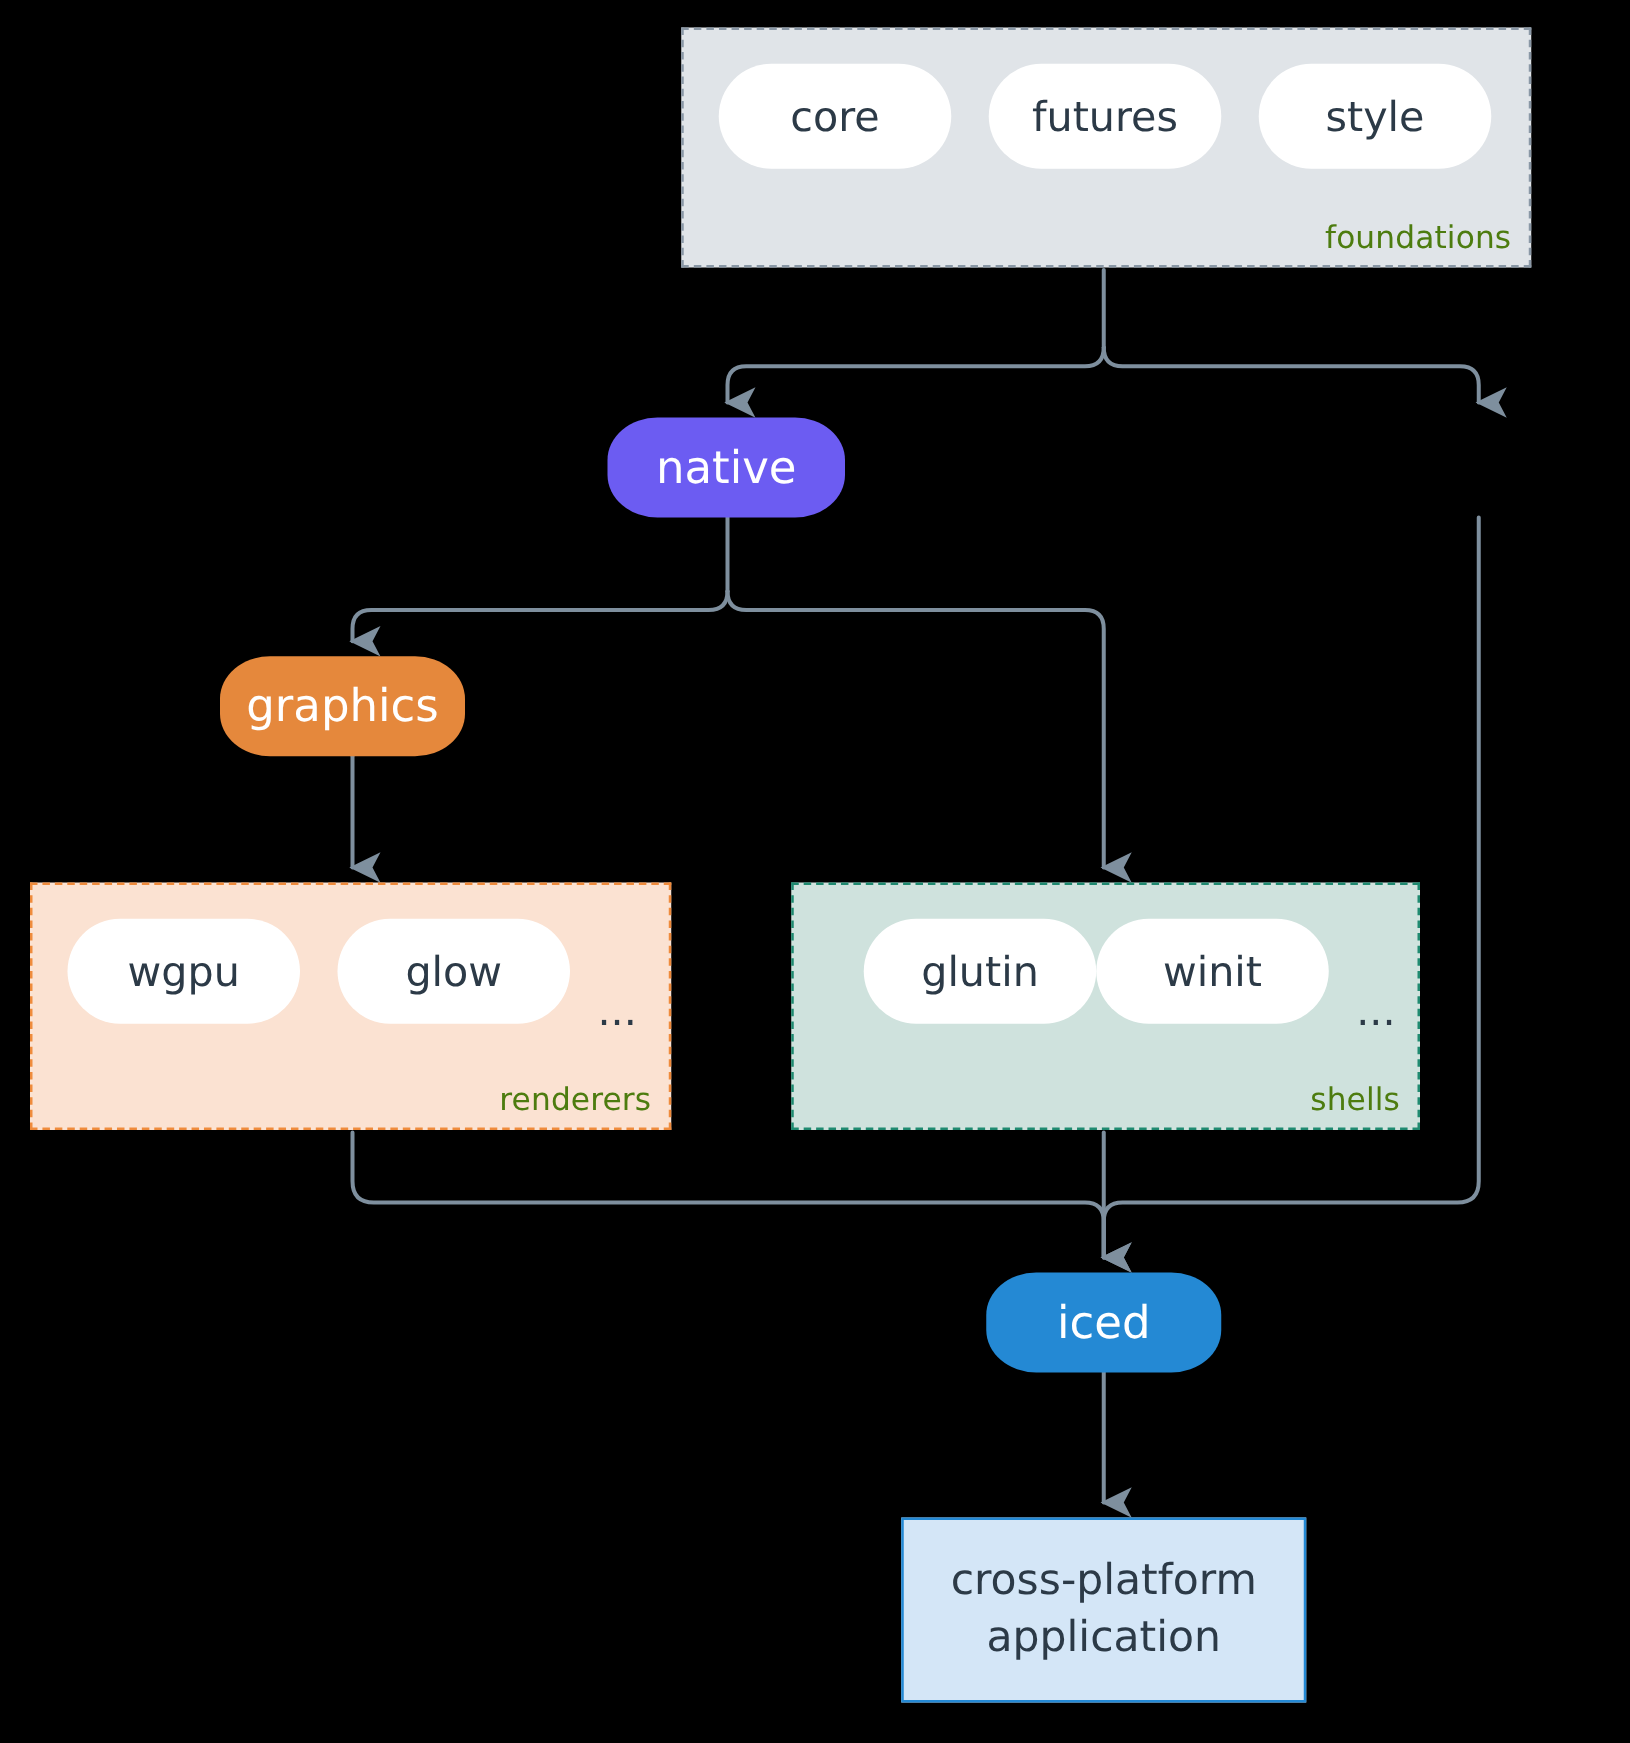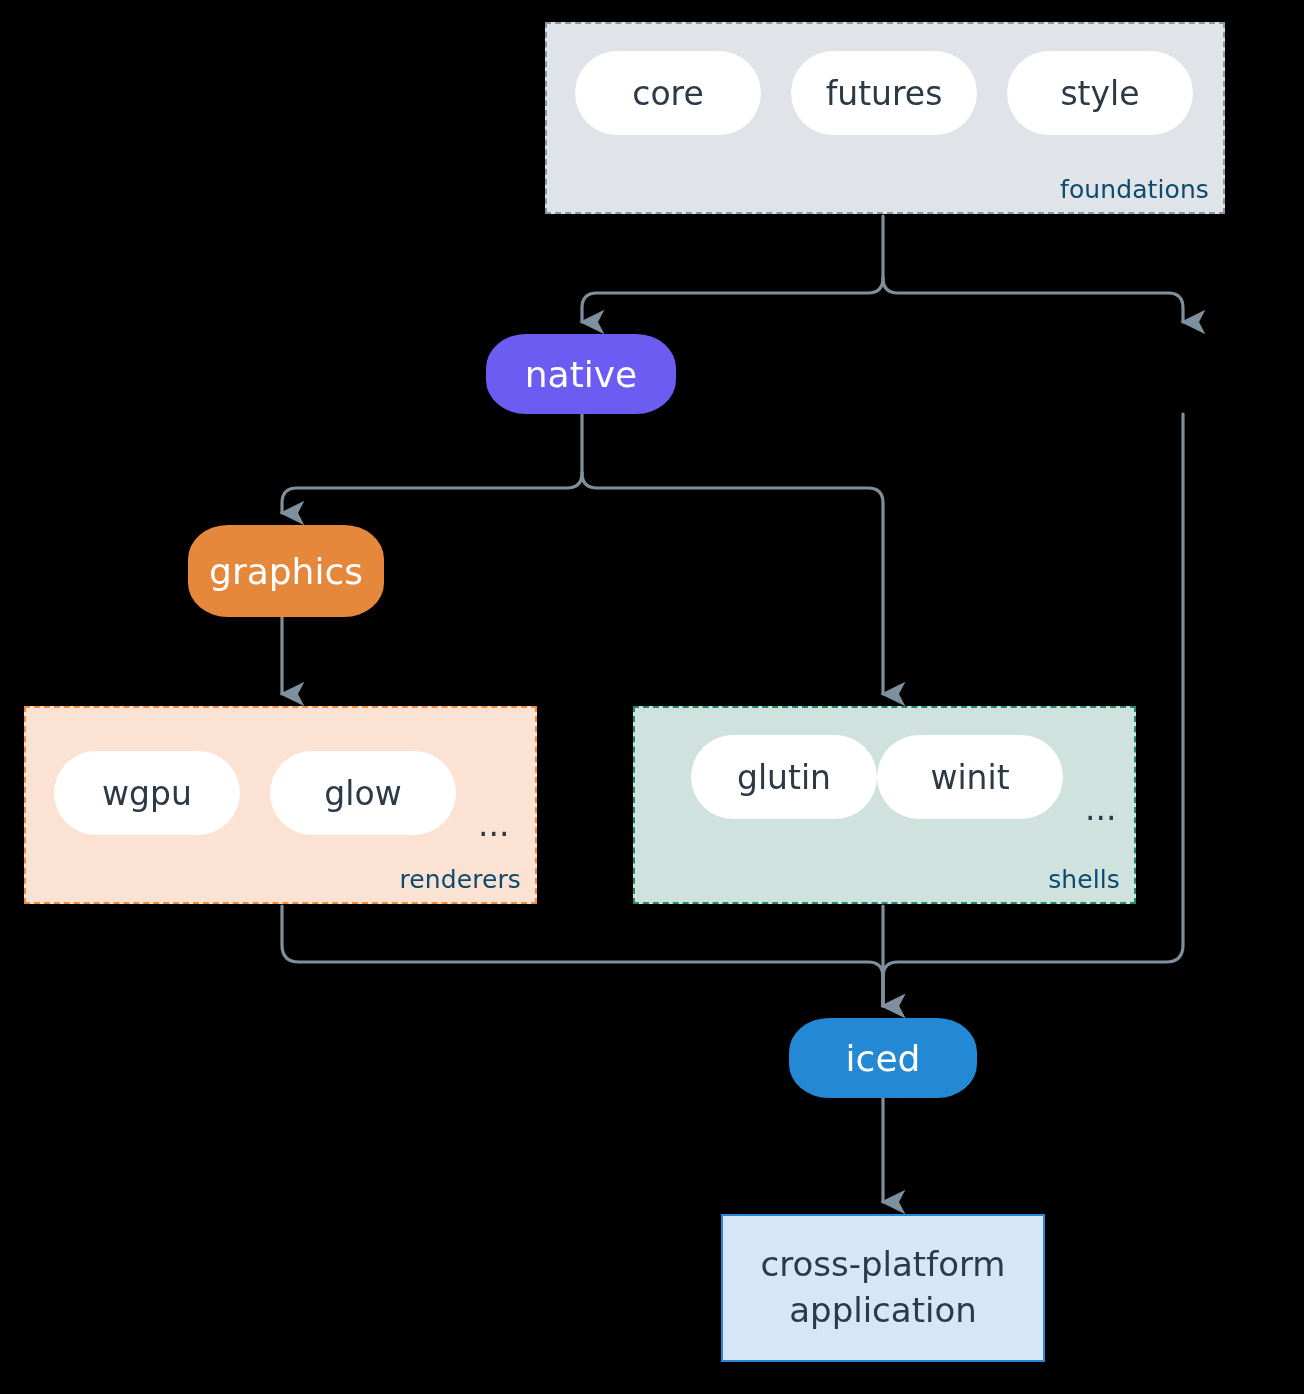--- a/index.html
+++ b/index.html
@@ -27,21 +27,21 @@
   
   .cluster {
     position: absolute;
     box-sizing: border-box;
   }
   .cluster-label {
     position: absolute;
     right: 14px;
     bottom: 8px;
     font-size: 25px;
-    color: #0c4a6e;
+    color: #4d7c0f;
     letter-spacing: 0.1px;
     white-space: nowrap;
   }
   .pill-row {
     position: absolute;
     display: flex;
     align-items: flex-end;
   }
 
   
@@ -114,24 +114,24 @@
   }
   #node-web {
     left: 1092px;
     top: 334px;
     width: 182px;
     height: 80px;
     background: #6c5cf2;
     border-radius: 40px / 34px;
   }
   #node-graphics {
-    left: 188px;
+    left: 176px;
     top: 525px;
     width: 196px;
-    height: 92px;
+    height: 80px;
     background: #e5883c;
     border-radius: 40px / 34px;
   }
   #node-iced {
     left: 789px;
     top: 1018px;
     width: 188px;
     height: 80px;
     background: #2489d4;
     border-radius: 40px / 34px;
@@ -192,21 +192,21 @@
       <div class="leaf" style="width:186px;">core</div>
       <div class="leaf" style="width:186px; margin-left:30px;">futures</div>
       <div class="leaf" style="width:186px; margin-left:30px;">style</div>
     </div>
     <div class="cluster-label">foundations</div>
   </div>
 
   <div class="cluster" id="cluster-renderers">
     <div class="pill-row" style="left:28px; top:27px;">
       <div class="leaf" style="width:186px;">wgpu</div>
-      <div class="leaf" style="width:186px; margin-left:30px;margin-top:16px;">glow</div>
+      <div class="leaf" style="width:186px; margin-left:30px;">glow</div>
       <div class="ellipsis">...</div>
     </div>
     <div class="cluster-label">renderers</div>
   </div>
 
   <div class="cluster" id="cluster-shells">
     <div class="pill-row" style="left:26px; top:27px;">
       <div class="leaf" style="width:186px; margin-left:30px;">glutin</div>
       <div class="leaf" style="width:186px;">winit</div>
       <div class="ellipsis">...</div>

